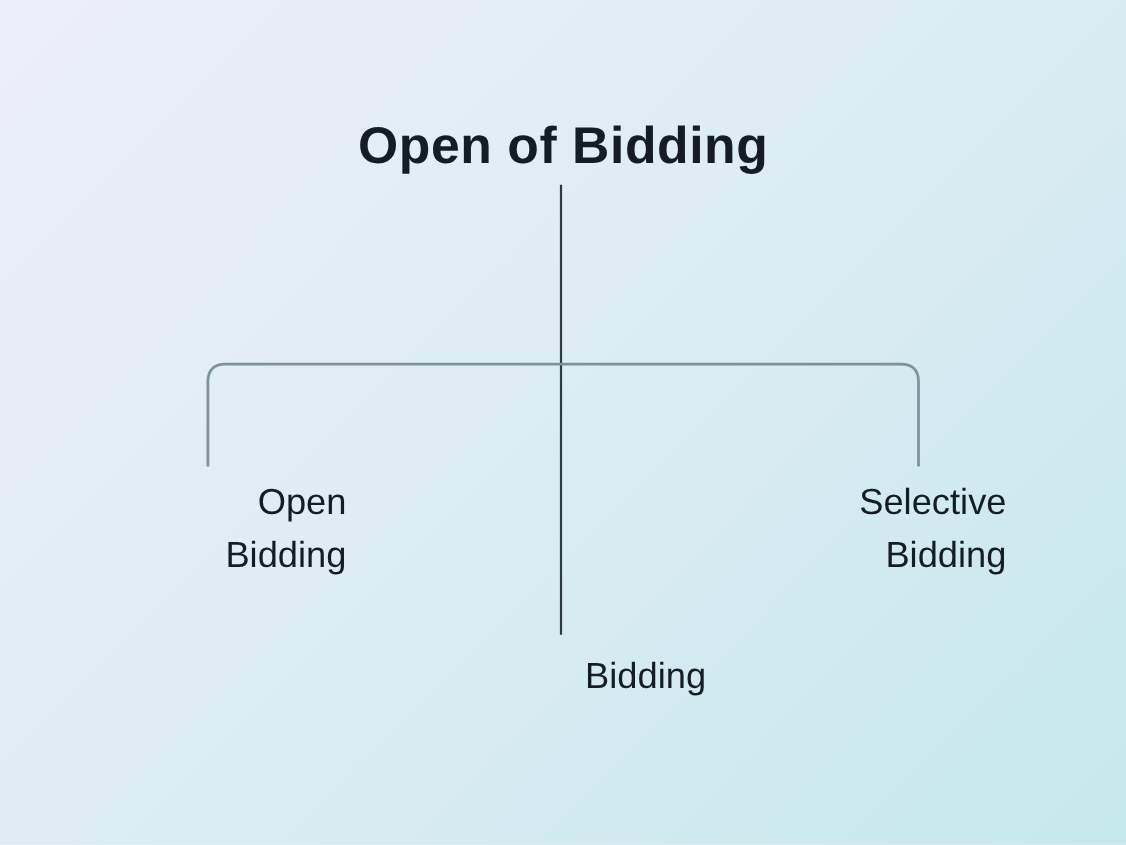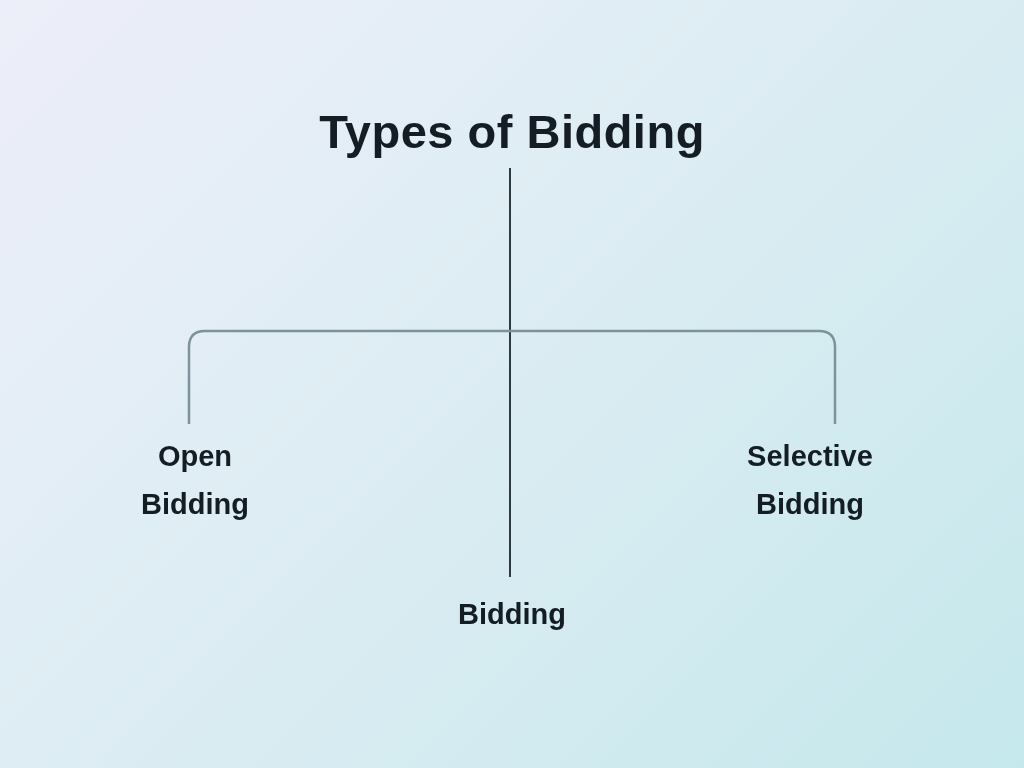--- a/index.html
+++ b/index.html
@@ -28,51 +28,51 @@
   }
   .connector-svg {
     position: absolute;
     left: 0;
     top: 0;
     width: 1024px;
     height: 768px;
   }
   .node-label {
     position: absolute;
-    text-align: center;
-    font-size: 29px;
-    font-weight: 700;
+    text-align: right;
+    font-size: 33px;
+    font-weight: 400;
     line-height: 48px;
     color: #151d24;
   }
   .node-open {
     left: 75px;
     top: 432px;
     width: 240px;
   }
   .node-selective {
-    left: 690px;
+    left: 675px;
     top: 432px;
     width: 240px;
   }
   .node-negotiated {
     left: 382px;
     top: 590px;
     width: 260px;
   }
   .node-line {
     display: block;
   }
 </style>
 </head>
 <body>
 
 <div class="canvas">
 
-  <div class="diagram-title">Types of Bidding</div>
+  <div class="diagram-title">Open of Bidding</div>
 
   <svg class="connector-svg" viewBox="0 0 1024 768" aria-hidden="true">
     <line x1="510" y1="168" x2="510" y2="577" stroke-width="2" fill="none" stroke="#2d3b41"></line>
     <path d="M 189 424 L 189 347 Q 189 331 205 331 L 819 331 Q 835 331 835 347 L 835 424" stroke-width="2.5" fill="none" stroke="#7e929b"></path>
   </svg>
 
   <div class="node-label node-open">
     <span class="node-line">Open</span>
     <span class="node-line">Bidding</span>
   </div>

